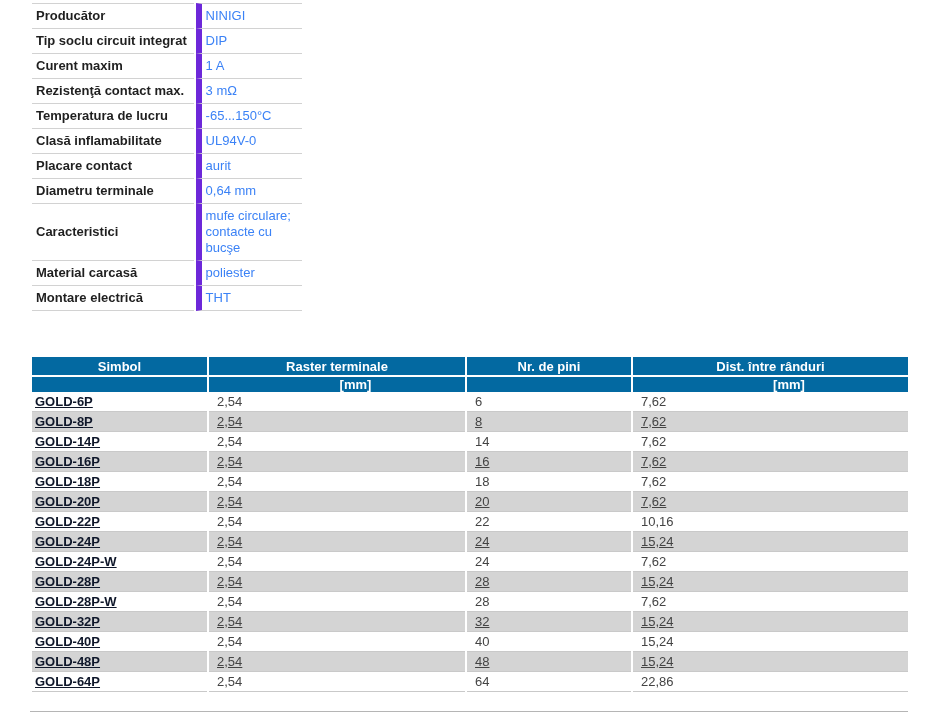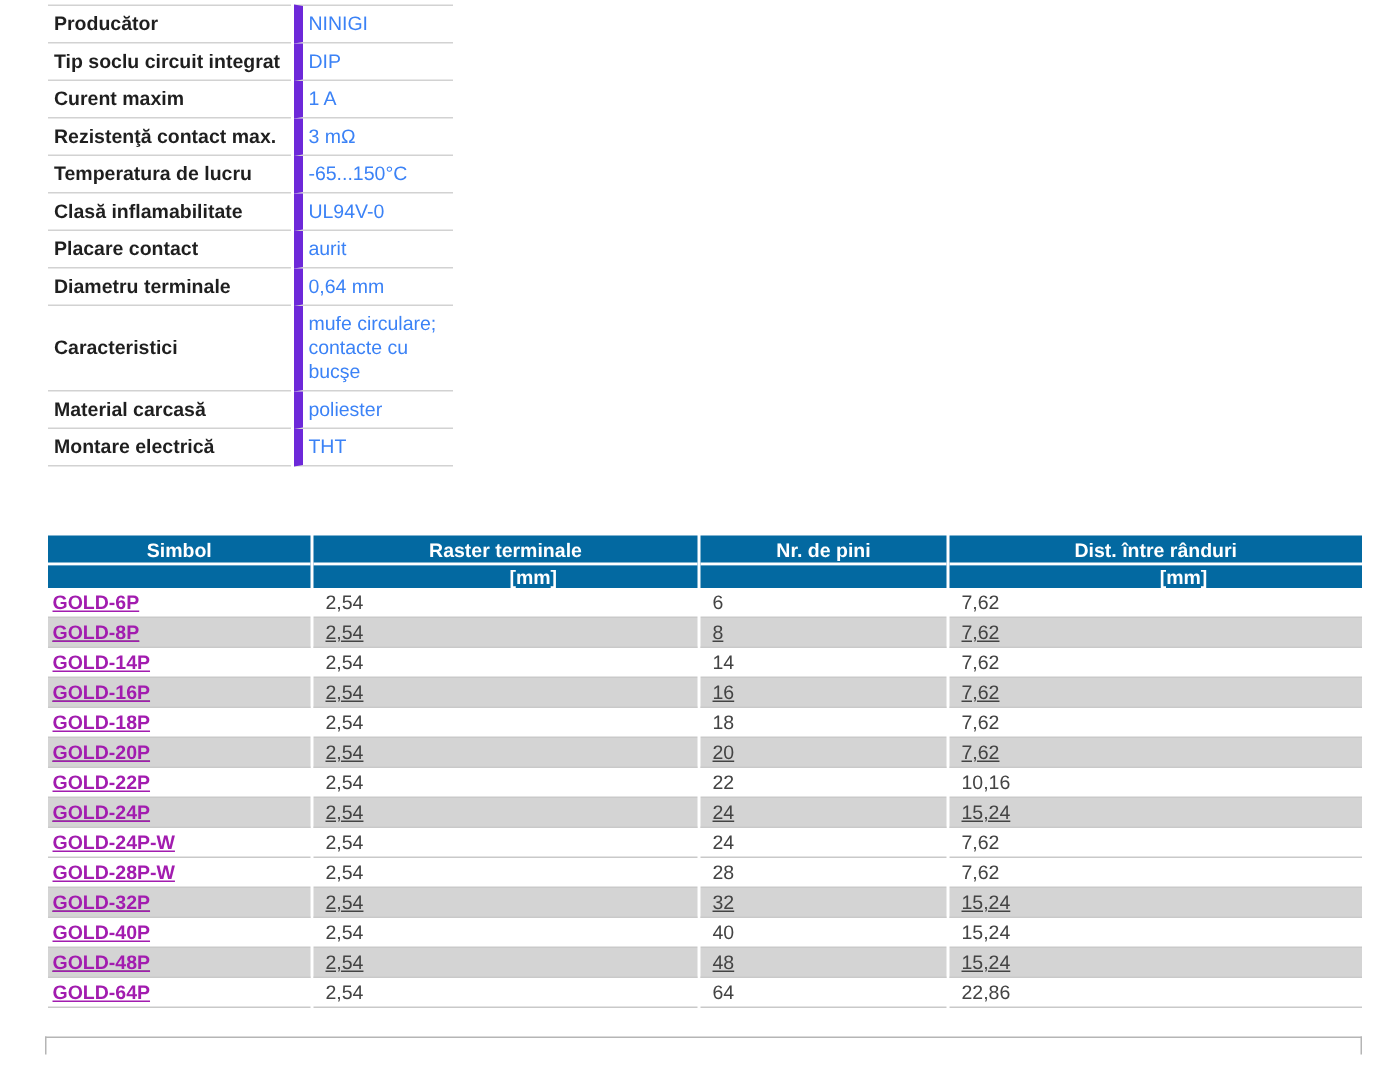--- a/index.html
+++ b/index.html
@@ -76,21 +76,21 @@
     box-sizing: border-box;
     border-bottom: 1px solid #c9c9c9;
     padding: 0 8px;
     overflow: hidden;
     white-space: nowrap;
     background: #ffffff;
   }
   table.parts-table tr.stripe td { background: #d4d4d4; text-decoration: underline; }
   table.parts-table td.sym-cell { padding-left: 3px; }
   a.part-link {
-    color: #a21caf;
+    color: #0f172a;
     font-weight: bold;
     text-decoration: underline;
     font-size: 13px;
   }
   .w0 { width: 175px; }
   .w1 { width: 256px; }
   .w2 { width: 164px; }
   .w3 { width: 275px; }
 
   
@@ -221,20 +221,26 @@
           <td class="w1">2,54</td>
           <td class="w2">24</td>
           <td class="w3">15,24</td>
         </tr>
         <tr class="">
           <td class="sym-cell w0"><a class="part-link" href="#">GOLD-24P-W</a></td>
           <td class="w1">2,54</td>
           <td class="w2">24</td>
           <td class="w3">7,62</td>
         </tr>
+        <tr class="stripe">
+          <td class="sym-cell w0"><a class="part-link" href="#">GOLD-28P</a></td>
+          <td class="w1">2,54</td>
+          <td class="w2">28</td>
+          <td class="w3">15,24</td>
+        </tr>
         <tr class="">
           <td class="sym-cell w0"><a class="part-link" href="#">GOLD-28P-W</a></td>
           <td class="w1">2,54</td>
           <td class="w2">28</td>
           <td class="w3">7,62</td>
         </tr>
         <tr class="stripe">
           <td class="sym-cell w0"><a class="part-link" href="#">GOLD-32P</a></td>
           <td class="w1">2,54</td>
           <td class="w2">32</td>

